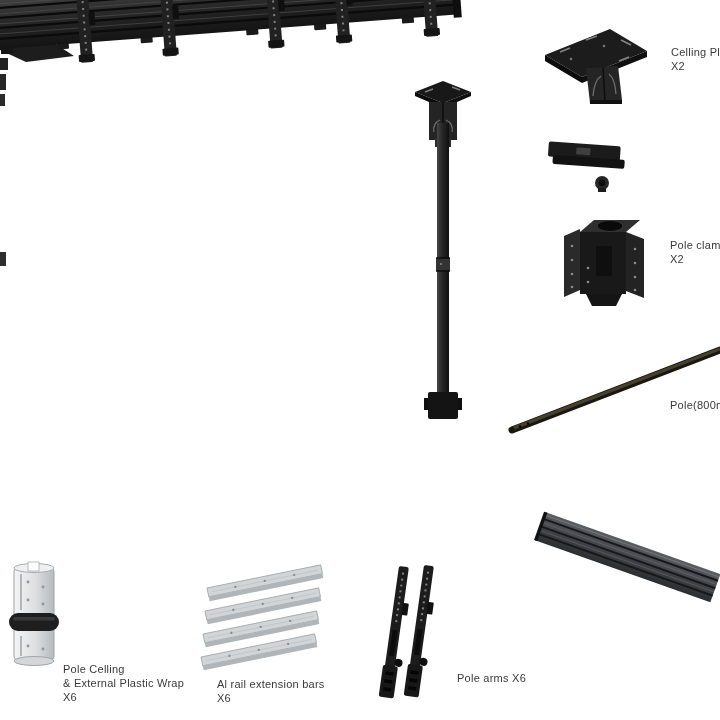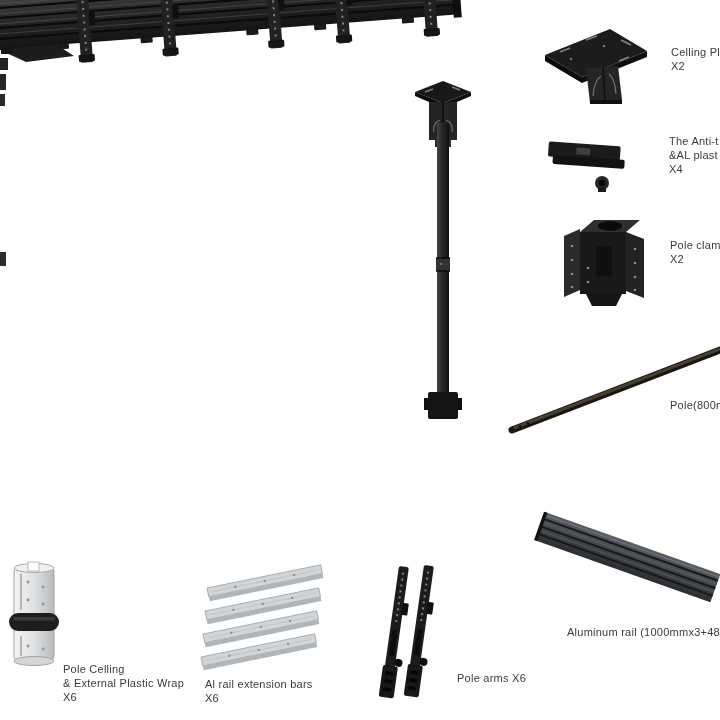--- a/index.html
+++ b/index.html
@@ -234,46 +234,38 @@
           <use href="#tilt-arm"></use>
         </g>
   </g>
 </svg>
 
   <div class="lbl" style="left:671px;top:45px">
     <div>Celling Pla</div>
     <div>X2</div>
   </div>
 
-  <div class="lbl" style="left:669px;top:134px">
-    <div>The Anti-t</div>
-    <div>&amp;AL plast</div>
-    <div>X4</div>
-  </div>
 
   <div class="lbl" style="left:670px;top:238px">
     <div>Pole clam</div>
     <div>X2</div>
   </div>
 
   <div class="lbl" style="left:670px;top:398px">
     <div>Pole(800m</div>
   </div>
 
-  <div class="lbl" style="left:567px;top:625px">
-    <div>Aluminum rail (1000mmx3+48</div>
-  </div>
 
   <div class="lbl" style="left:63px;top:662px">
     <div>Pole Celling</div>
     <div>&amp; External Plastic Wrap</div>
     <div>X6</div>
   </div>
 
-  <div class="lbl" style="left:205px;top:677px">
+  <div class="lbl" style="left:217px;top:677px">
     <div>Al rail extension bars</div>
     <div>X6</div>
   </div>
 
   <div class="lbl" style="left:457px;top:671px">
     <div>Pole arms X6</div>
   </div>
 
 </div>
 

